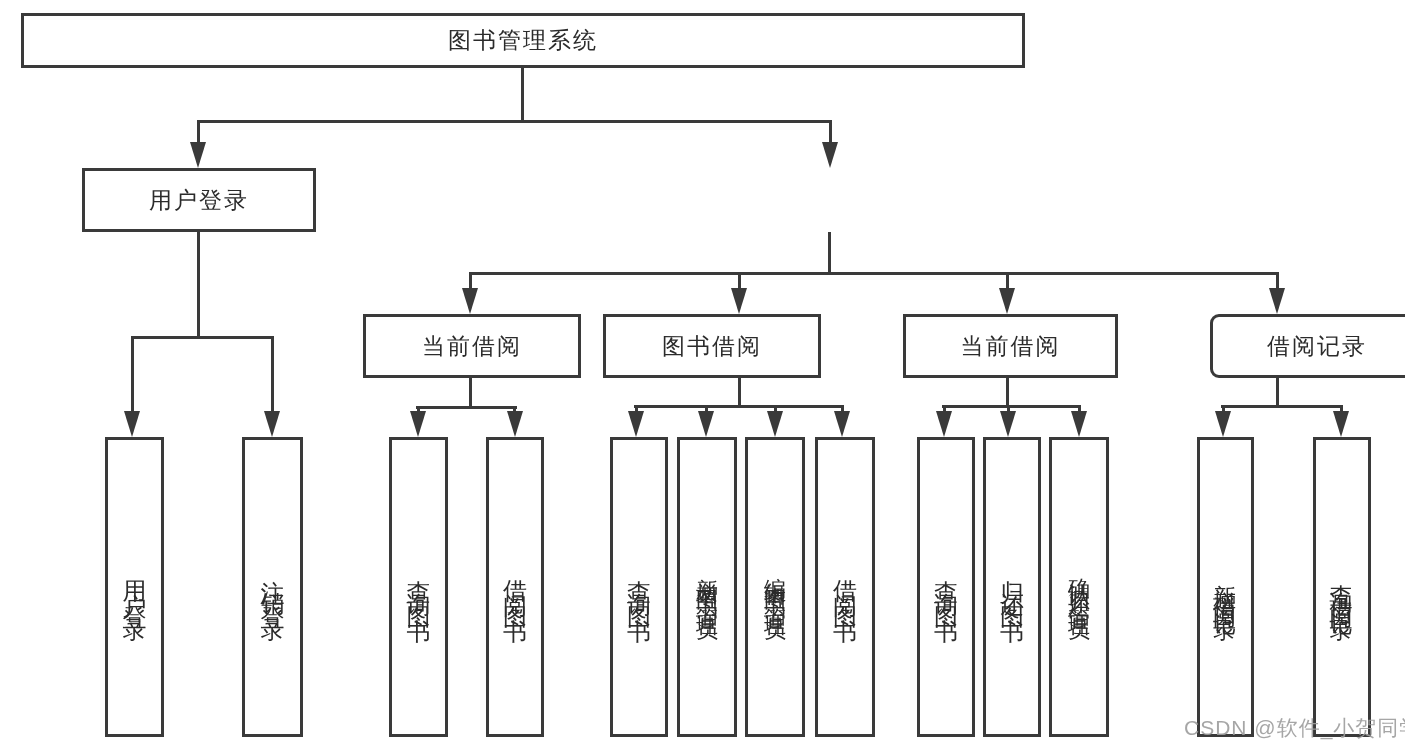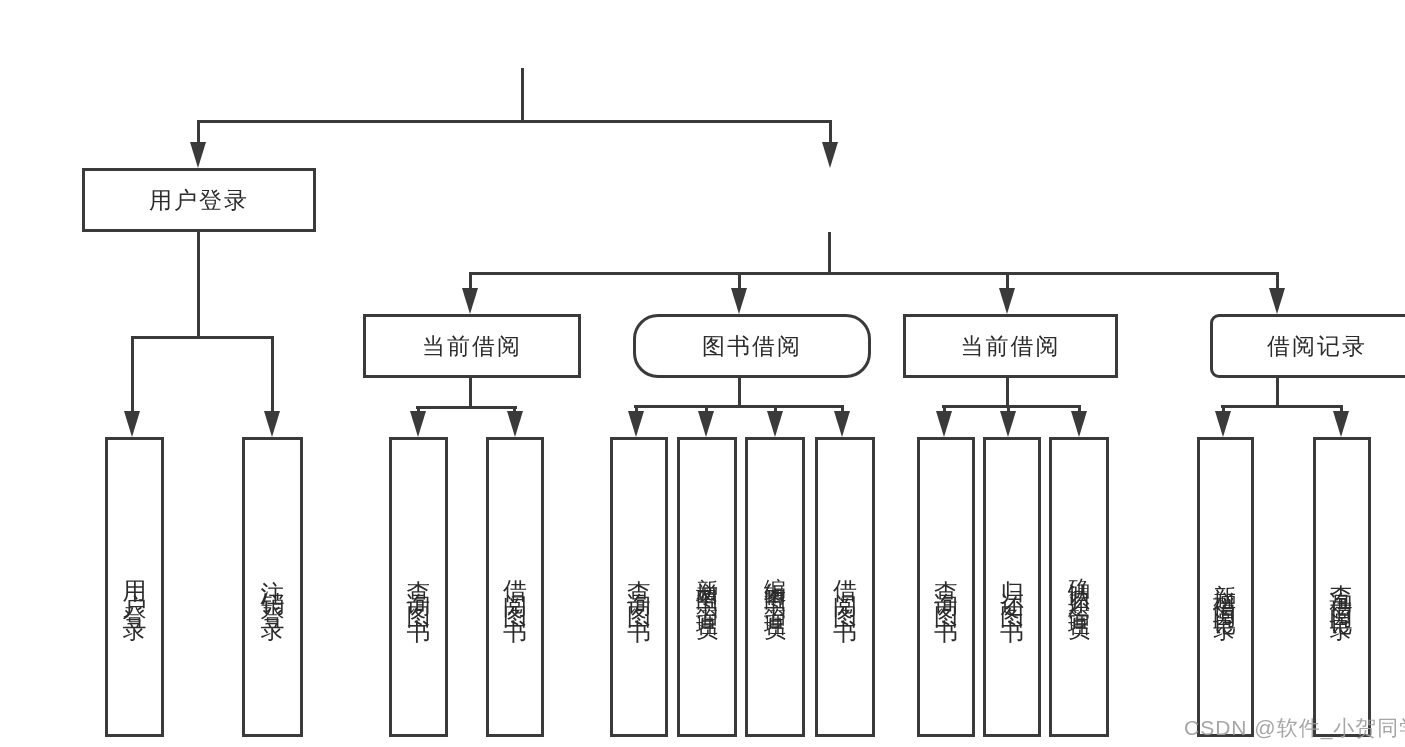--- a/index.html
+++ b/index.html
@@ -52,29 +52,32 @@
     letter-spacing:1px;
     z-index:5;
     white-space:nowrap;
   }
 </style>
 </head>
 <body>
 
 <div id="stage">
 
+  <div class="box" style="left:21px;top:13px;width:1004px;height:55px;">
+    <span>图书管理系统</span>
+  </div>
 
   <div class="box" style="left:82px;top:168px;width:234px;height:64px;">
     <span>用户登录</span>
   </div>
 
   <div class="box" style="left:363px;top:314px;width:218px;height:64px;">
     <span>当前借阅</span>
   </div>
-  <div class="box" style="left:633px;top:314px;width:238px;height:64px;border-radius:25px;">
+  <div class="box" style="left:603px;top:314px;width:218px;height:64px;">
     <span>图书借阅</span>
   </div>
   <div class="box" style="left:903px;top:314px;width:215px;height:64px;">
     <span>当前借阅</span>
   </div>
   <div class="box" style="left:1210px;top:314px;width:214px;height:64px;border-radius:9px;">
     <span>借阅记录</span>
   </div>
 
   <div class="box" style="left:105px;top:437px;width:59px;height:300px;">

